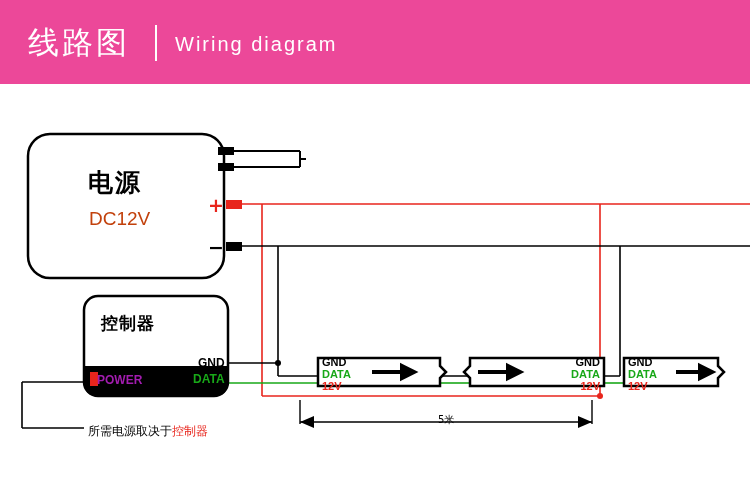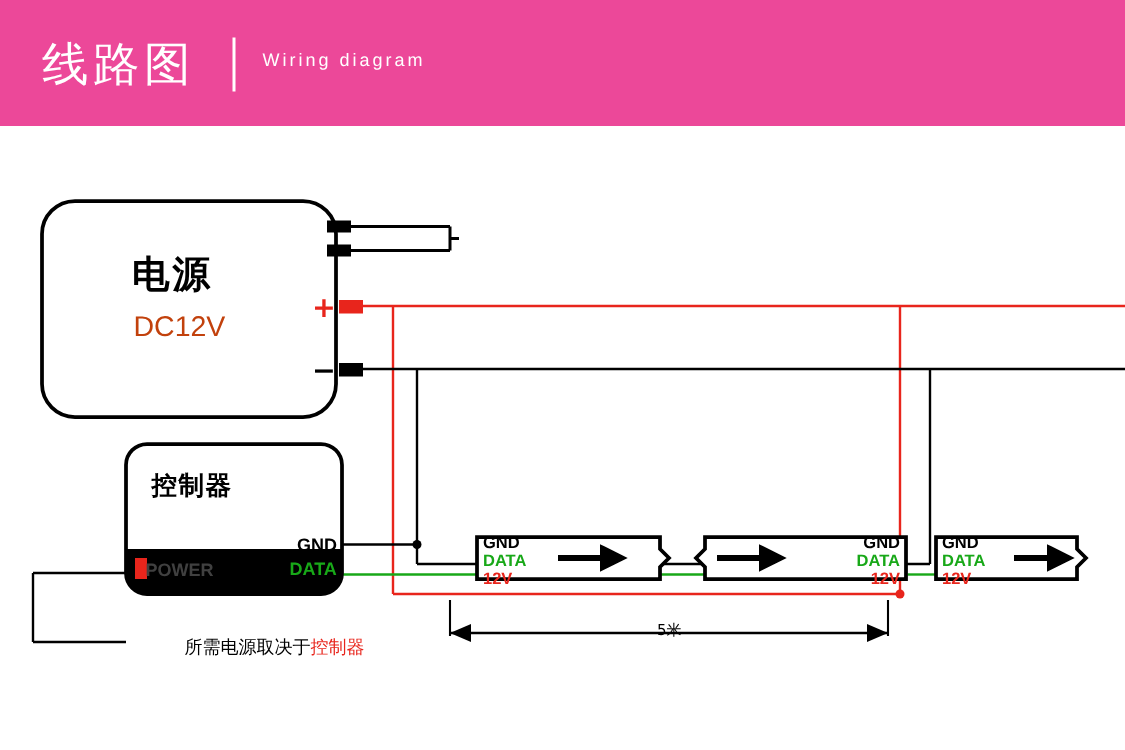--- a/index.html
+++ b/index.html
@@ -45,21 +45,21 @@
     top: 25px;
     width: 2px;
     height: 36px;
     background: #ffffff;
   }
   .header-en {
     position: absolute;
     left: 175px;
     top: 33px;
     color: #ffffff;
-    font-size: 12px;
+    font-size: 20px;
     letter-spacing: 2px;
     font-family: "Liberation Sans", sans-serif;
   }
 
   
   #wiring {
     position: absolute;
     left: 0;
     top: 84px;
     width: 750px;
@@ -106,21 +106,21 @@
   .ctrl-cn {
     left: 101px; top: 312px;
     font-size: 17px;
     color: #000;
     font-weight: bold;
     letter-spacing: 1px;
   }
   .power-lbl {
     left: 97px; top: 373px;
     font-size: 12px;
-    color: #404040;
+    color: #a21caf;
     font-weight: bold;
     font-family: "Liberation Sans", sans-serif;
   }
   .gnd-ctrl {
     left: 198px; top: 356px;
     font-size: 12px;
     color: #000;
     font-weight: bold;
     font-family: "Liberation Sans", sans-serif;
   }
@@ -128,21 +128,20 @@
     left: 193px; top: 372px;
     font-size: 12px;
     color: #18a818;
     font-weight: bold;
     font-family: "Liberation Sans", sans-serif;
   }
   .note {
     left: 88px; top: 423px;
     font-size: 12px;
     color: #000;
-    margin-left: 35px;
   }
   .note .hl { color: #e8251c; }
   .len-lbl {
     left: 438px; top: 413px;
     font-size: 10px;
     color: #000;
   }
 
   
   .pins {

